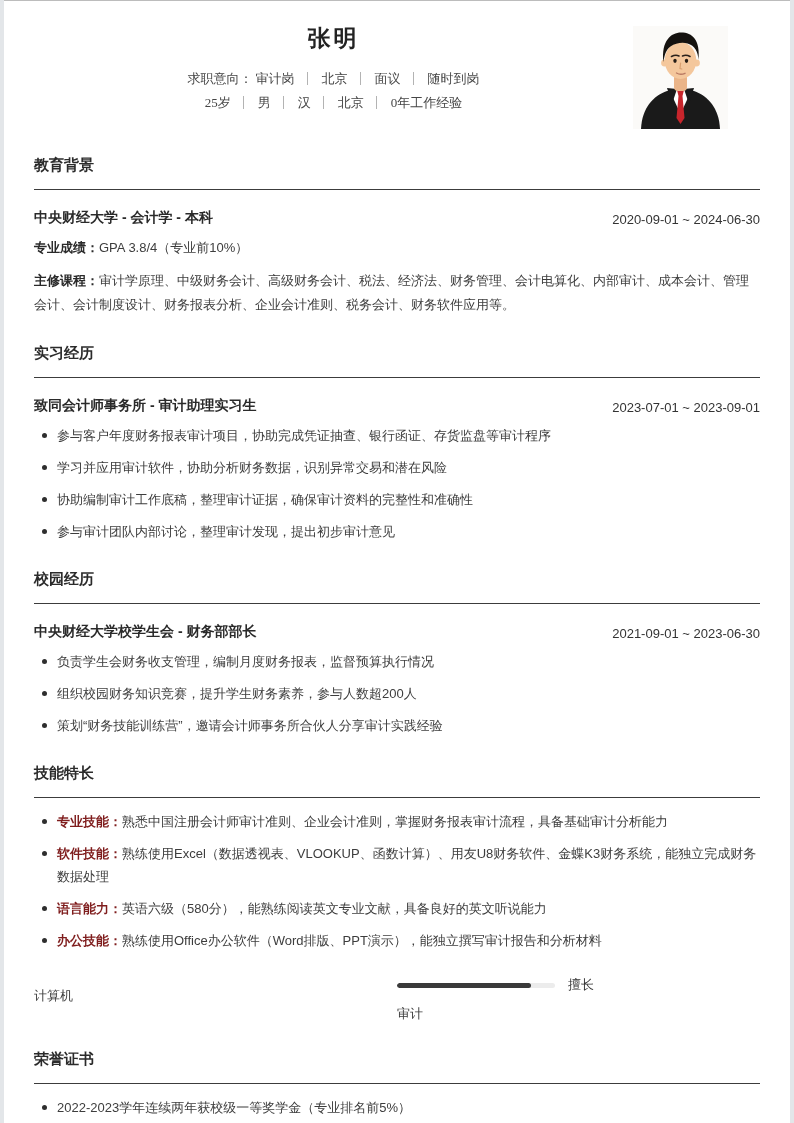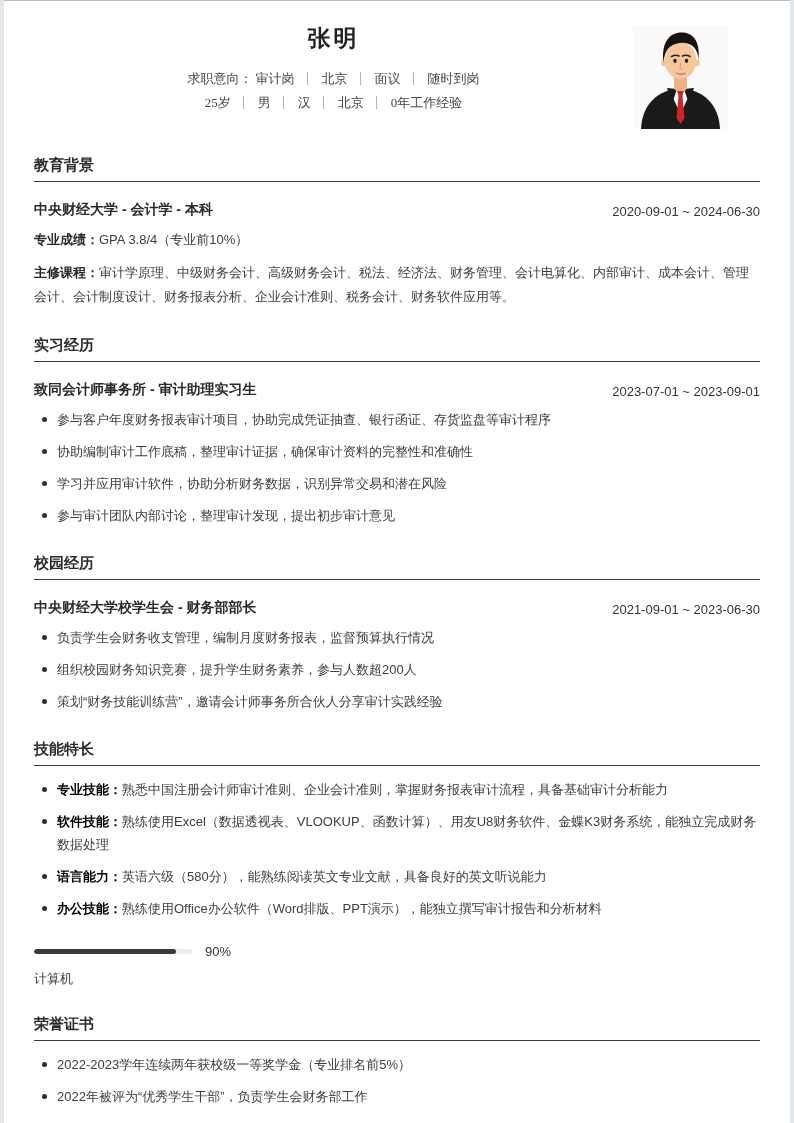--- a/index.html
+++ b/index.html
@@ -38,21 +38,21 @@
   .photo {
     flex: 0 0 95px; width: 95px; height: 103px;
     margin: 11px 32px 0 0;
   }
   .photo svg { display: block; width: 95px; height: 103px; }
 
   
   section { margin-top: 27px; }
   .sec-title {
     font-size: 15px; font-weight: bold; color: #2b2b2b;
-    margin: 0; padding-bottom: 6px;
+    margin: 0; padding-bottom: 14px;
     border-bottom: 1.5px solid #3c3c3c;
   }
   .entry-head {
     display: flex; justify-content: space-between; align-items: flex-end;
     margin-top: 19px;
   }
   .entry-title { font-weight: bold; font-size: 14px; color: #2a2a2a; }
   .entry-date { font-size: 13px; color: #333; }
 
   .kv { margin: 9px 0 0; font-size: 13px; line-height: 24px; color: #3d3d3d; }
@@ -62,21 +62,21 @@
   ul.bullets li {
     position: relative; padding-left: 23px;
     font-size: 13px; color: #3d3d3d; line-height: 23px;
     margin-top: 9px;
   }
   ul.bullets li::before {
     content: ""; position: absolute; left: 8px; top: 9px;
     width: 5px; height: 5px; border-radius: 50%;
     background: #2e2e2e;
   }
-  .kv-inline-label { font-weight: bold; color: #000000; }
+  .kv-inline-label { font-weight: bold; color: #7f1d1d; }
 
   
   .bars { display: flex; margin-top: 24px; }
   .bar-col { flex: 1; }
   .bar-row { display: flex; align-items: center; }
   .bar-track {
     width: 158px; height: 5px; border-radius: 3px;
     background: #ececec; overflow: hidden; flex: 0 0 158px;
   }
   .bar-fill { display: block; height: 100%; background: #3a3a3a; border-radius: 3px; }
@@ -145,22 +145,22 @@
 
   <section>
     <h2 class="sec-title">实习经历</h2>
     <div class="entry-head">
       <span class="entry-title">致同会计师事务所 - 审计助理实习生</span>
       <span class="entry-date">2023-07-01 ~ 2023-09-01</span>
     </div>
     <ul class="bullets">
 
     <li>参与客户年度财务报表审计项目，协助完成凭证抽查、银行函证、存货监盘等审计程序</li>
+        <li>学习并应用审计软件，协助分析财务数据，识别异常交易和潜在风险</li>
         <li>协助编制审计工作底稿，整理审计证据，确保审计资料的完整性和准确性</li>
-        <li>学习并应用审计软件，协助分析财务数据，识别异常交易和潜在风险</li>
         <li>参与审计团队内部讨论，整理审计发现，提出初步审计意见</li>
       </ul>
   </section>
 
   <section>
     <h2 class="sec-title">校园经历</h2>
     <div class="entry-head">
       <span class="entry-title">中央财经大学校学生会 - 财务部部长</span>
       <span class="entry-date">2021-09-01 ~ 2023-06-30</span>
     </div>
@@ -177,27 +177,30 @@
     <ul class="bullets" style="margin-top:12px;">
 
     <li><span class="kv-inline-label">专业技能：</span><span>熟悉中国注册会计师审计准则、企业会计准则，掌握财务报表审计流程，具备基础审计分析能力</span></li>
         <li><span class="kv-inline-label">软件技能：</span><span>熟练使用Excel（数据透视表、VLOOKUP、函数计算）、用友U8财务软件、金蝶K3财务系统，能独立完成财务数据处理</span></li>
         <li><span class="kv-inline-label">语言能力：</span><span>英语六级（580分），能熟练阅读英文专业文献，具备良好的英文听说能力</span></li>
         <li><span class="kv-inline-label">办公技能：</span><span>熟练使用Office办公软件（Word排版、PPT演示），能独立撰写审计报告和分析材料</span></li>
       </ul>
     <div class="bars">
 
         <div class="bar-col">
+        <div class="bar-name">计算机</div>
+      </div>
+        <div class="bar-col">
         <div class="bar-row">
           <span class="bar-track">
-              <span class="bar-fill" style="width: 90%;"></span>
+              <span class="bar-fill" style="width: 85%;"></span>
             </span>
-          <span class="bar-level">90%</span>
+          <span class="bar-level">擅长</span>
         </div>
-        <div class="bar-name">计算机</div>
+        <div class="bar-name">审计</div>
       </div>
       </div>
   </section>
 
   <section>
     <h2 class="sec-title">荣誉证书</h2>
     <ul class="bullets" style="margin-top:12px;">
 
     <li>2022-2023学年连续两年获校级一等奖学金（专业排名前5%）</li>
         <li>2022年被评为“优秀学生干部”，负责学生会财务部工作</li>

